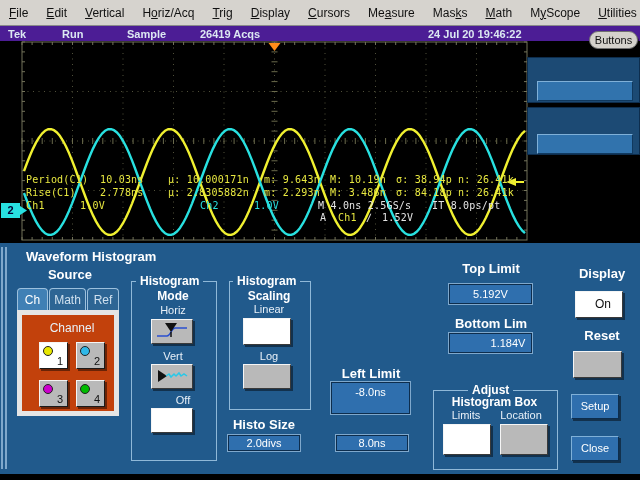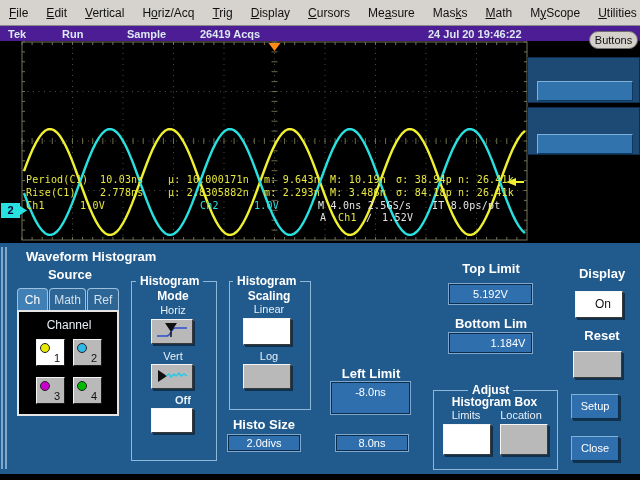--- a/index.html
+++ b/index.html
@@ -44,21 +44,21 @@
        border-top-color:#f5f5f5;border-left-color:#f5f5f5;border-right-color:#3a3a3a;border-bottom-color:#3a3a3a;
        box-shadow:2px 2px 0 rgba(0,0,0,0.45);}
   .btn.white{background:#ffffff;}
   .btn.gray{background:#b9b9b9;}
   .btn.blue{background:#2f6fae;color:#fff;font-size:11px;text-align:center;
        border-top-color:#7fb0d8;border-left-color:#7fb0d8;border-right-color:#0d2d4d;border-bottom-color:#0d2d4d;}
   .tab{position:absolute;height:22px;border-radius:4px 4px 0 0;font-size:12px;text-align:center;
        line-height:22px;box-sizing:border-box;border:1px solid #9cc0dd;border-bottom:none;}
   .tab.active{background:#4080b5;color:#fff;}
   .tab.inactive{background:#2d6594;color:#cfe0ee;}
-  #src-content{position:absolute;background:#000000;border:2px solid #e5e5e5;box-sizing:border-box;}
+  #src-content{position:absolute;background:#c2410c;border:5px solid #e5e5e5;box-sizing:border-box;}
   .chbtn{position:absolute;width:29px;height:27px;box-sizing:border-box;border:1px solid #1a1a1a;
        border-top-color:#f5f5f5;border-left-color:#f5f5f5;box-shadow:2px 2px 0 rgba(0,0,0,0.45);}
   .chdot{position:absolute;left:3px;top:3px;width:8px;height:8px;border-radius:50%;border:1px solid #222;}
   .chnum{position:absolute;right:4px;bottom:1px;font-size:11px;color:#111;}
   .mode-btn{width:42px;height:25px;}
 </style>
 </head>
 <body>
 
 <div id="screen">
@@ -403,21 +403,21 @@
         <line x1="19" y1="12" x2="19" y2="17" stroke="#111" stroke-width="1.5"></line>
       </svg>
     </div>
     <div class="slabel" style="left:131px;top:107px;width:84px;">Vert</div>
     <div class="btn gray mode-btn" style="left:151px;top:121px;">
       <svg width="40" height="23">
         <polygon points="6,5 6,17 15,11" fill="#111"></polygon>
         <path d="M14,11 l3,-2 l2,3 l3,-3 l2,2 l3,-3 l2,3 l3,-2 l3,2" stroke="#28c8e8" stroke-width="1.5" fill="none"></path>
       </svg>
     </div>
-    <div class="slabel" style="left:131px;top:151px;width:104px;font-weight:bold;">Off</div>
+    <div class="slabel" style="left:131px;top:151px;width:104px;">Off</div>
     <div class="btn white mode-btn" style="left:151px;top:165px;"></div>
 
     <div class="gbox" style="left:229px;top:38px;width:80px;height:127px;"></div>
     <div class="gcap" style="left:233px;top:31px;">Histogram</div>
     <div class="plabel" style="left:229px;top:46px;width:80px;">Scaling</div>
     <div class="slabel" style="left:229px;top:60px;width:80px;">Linear</div>
     <div class="btn white" style="left:243px;top:75px;width:48px;height:27px;"></div>
     <div class="slabel" style="left:229px;top:107px;width:80px;">Log</div>
     <div class="btn gray" style="left:243px;top:121px;width:48px;height:25px;"></div>
 

